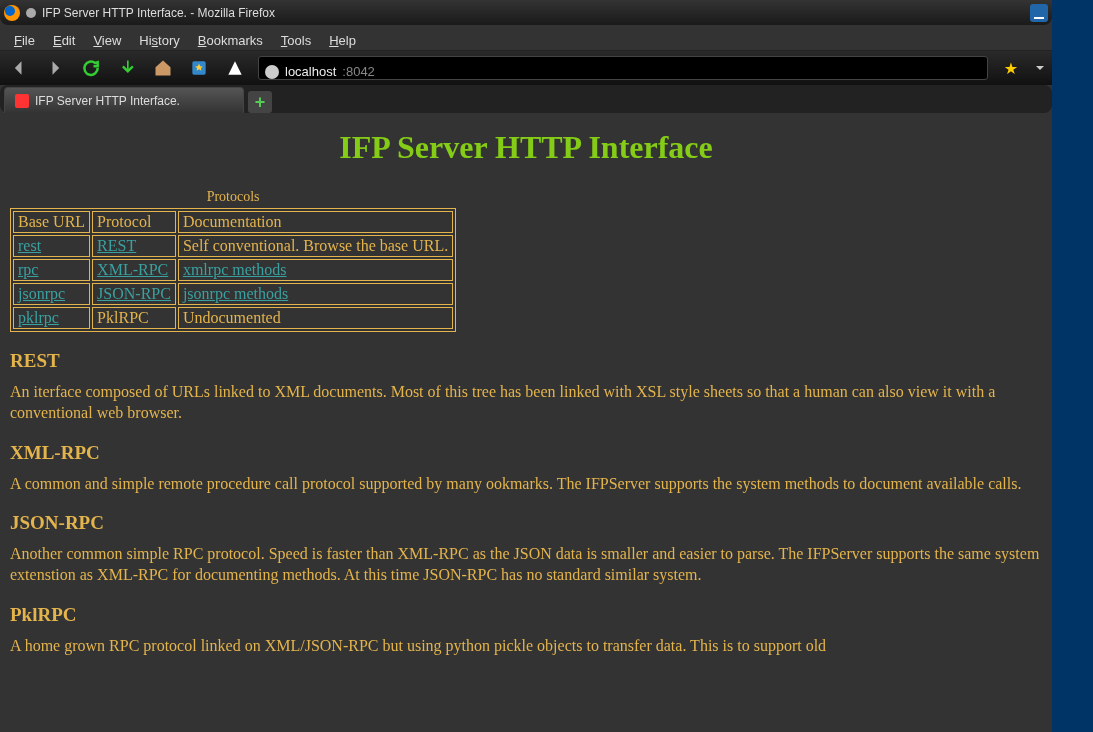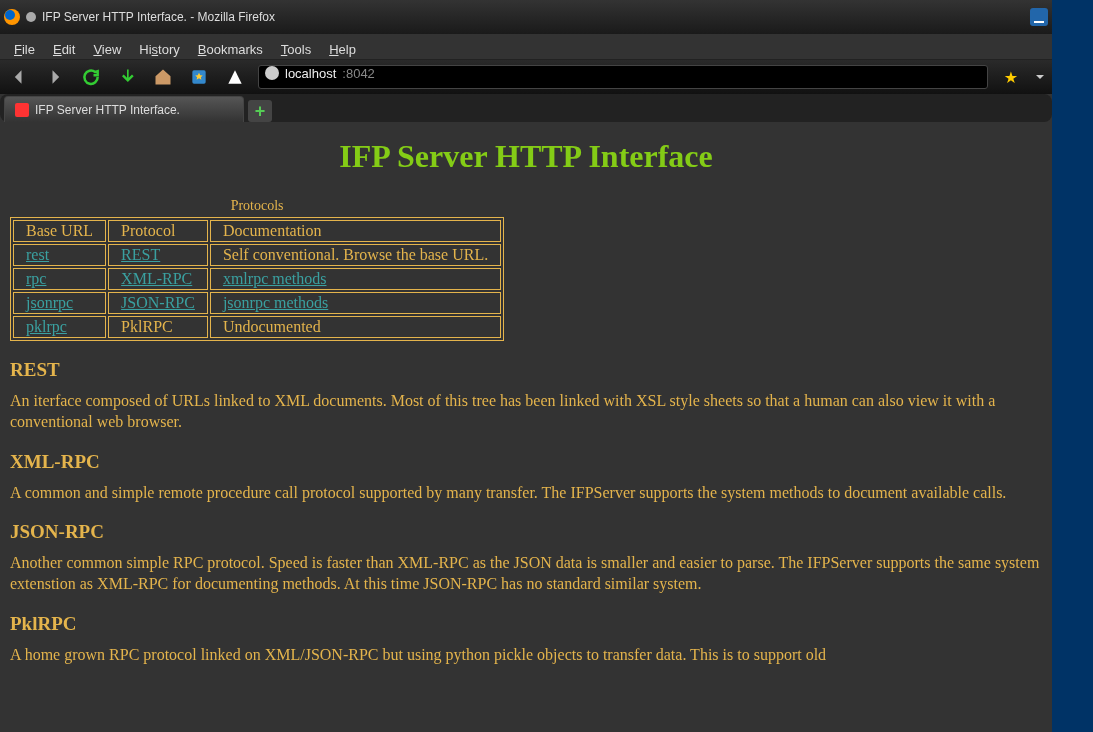--- a/index.html
+++ b/index.html
@@ -12,28 +12,29 @@
   }
   .window {
     position: absolute;
     top: 0; left: 0;
     width: 1052px; height: 732px;
     background: #333333;
     display: flex;
     flex-direction: column;
   }
   .titlebar {
-    height: 34px;
+    height: 25px;
     background: linear-gradient(to bottom, #333333, #1a1a1a);
     display: flex;
     align-items: center;
     padding: 7px 4px;
     gap: 6px;
     color: #dddddd;
     font-size: 12px;
+    border-radius: 8px;
   }
   .titlebar .app-icon {
     width: 16px; height: 16px;
     background: #ff9500;
     border-radius: 50%;
     position: relative;
   }
   .titlebar .app-icon::after {
     content: "";
     position: absolute;
@@ -94,21 +95,21 @@
     color: #cccccc;
   }
   .tool-btn svg { width: 20px; height: 20px; }
   .urlbar {
     flex: 1;
     height: 24px;
     background: #000000;
     border: 1px solid #444444;
     border-radius: 3px;
     display: flex;
-    align-items: flex-start;
+    align-items: flex-end;
     padding: 0 6px;
     gap: 6px;
     color: #eeeeee;
     font-size: 13px;
   }
   .urlbar .globe {
     width: 14px; height: 14px;
     border-radius: 50%;
     background: #cccccc;
   }
@@ -185,21 +186,21 @@
     border: 1px solid #e4b44c;
     margin-bottom: 10px;
   }
   .proto-caption {
     text-align: center;
     font-size: 14px;
     padding: 3px 0;
   }
   .proto-table th, .proto-table td {
     border: 1px solid #e4b44c;
-    padding: 1px 12px;
+    padding: 1px 4px;
     font-size: 16px;
     font-weight: normal;
     text-align: left;
   }
   .content a {
     color: #3aa0a0;
     text-decoration: underline;
   }
 </style>
 </head>
@@ -316,21 +317,21 @@
             <td>PklRPC</td>
             <td>Undocumented</td>
           </tr>
         </tbody>
     </table>
 
     <h2>REST</h2>
     <p>An iterface composed of URLs linked to XML documents. Most of this tree has been linked with XSL style sheets so that a human can also view it with a conventional web browser.</p>
 
     <h2>XML-RPC</h2>
-    <p>A common and simple remote procedure call protocol supported by many transfer. The IFPServer supports the system methods to document available calls.</p>
+    <p>A common and simple remote procedure call protocol supported by many ookmarks. The IFPServer supports the system methods to document available calls.</p>
 
     <h2>JSON-RPC</h2>
     <p>Another common simple RPC protocol. Speed is faster than XML-RPC as the JSON data is smaller and easier to parse. The IFPServer supports the same system extenstion as XML-RPC for documenting methods. At this time JSON-RPC has no standard similar system.</p>
 
     <h2>PklRPC</h2>
     <p>A home grown RPC protocol linked on XML/JSON-RPC but using python pickle objects to transfer data. This is to support old</p>
   </div>
 
 </div>
 

